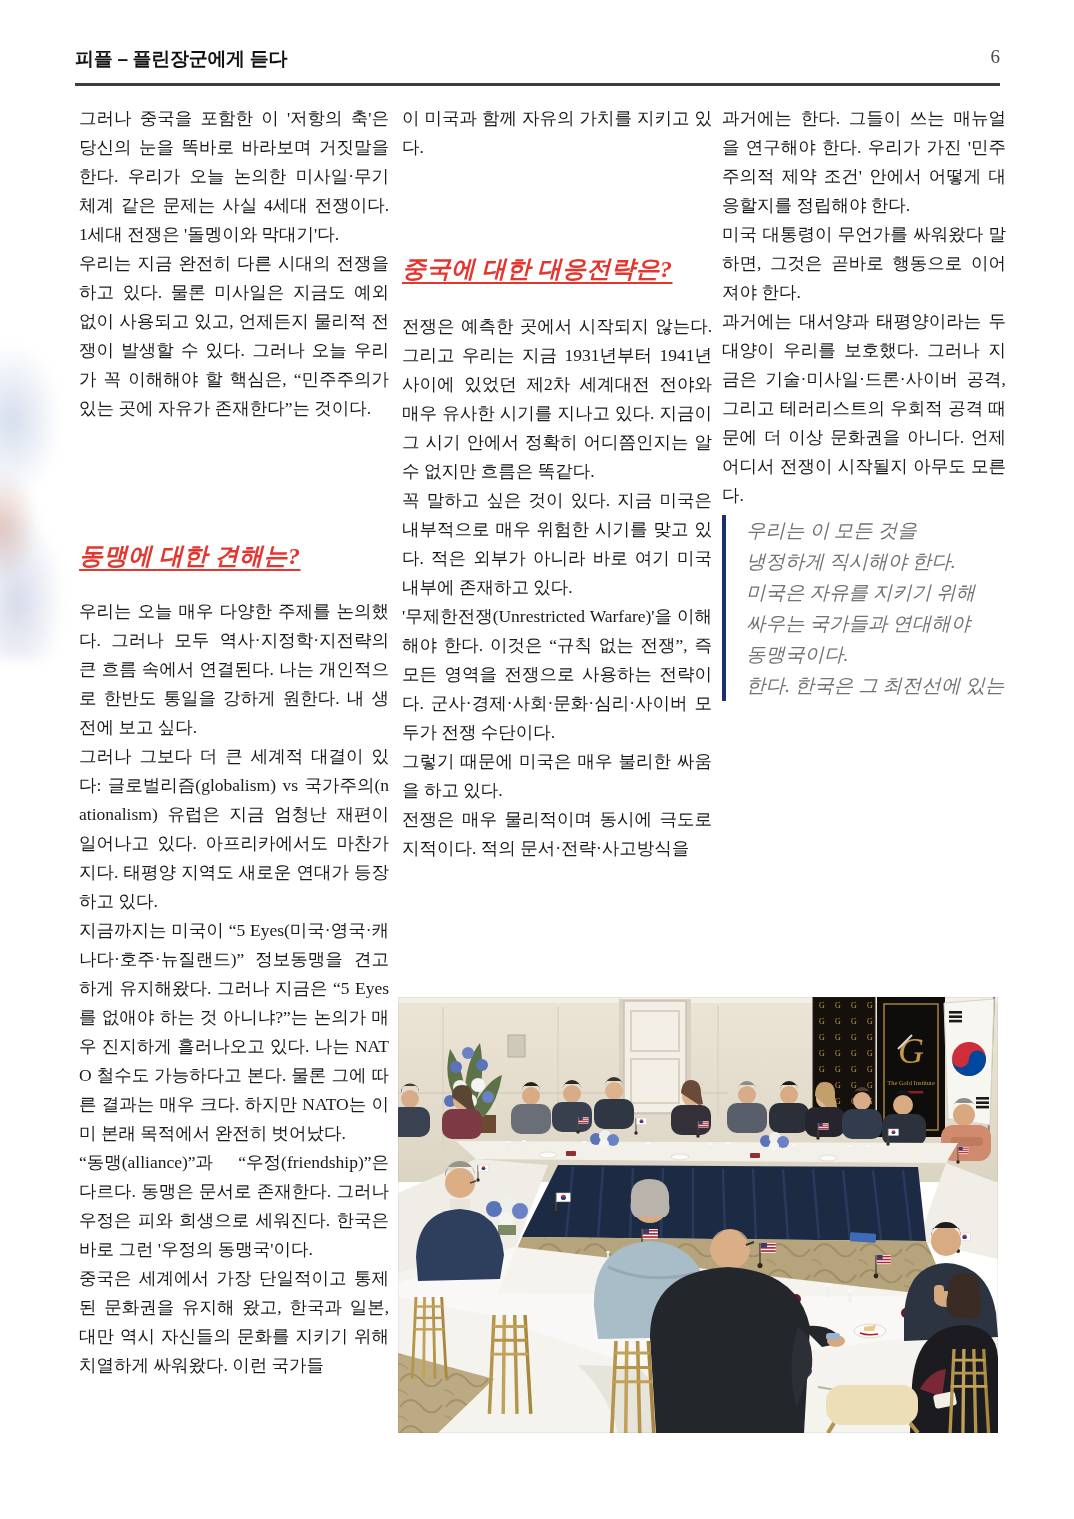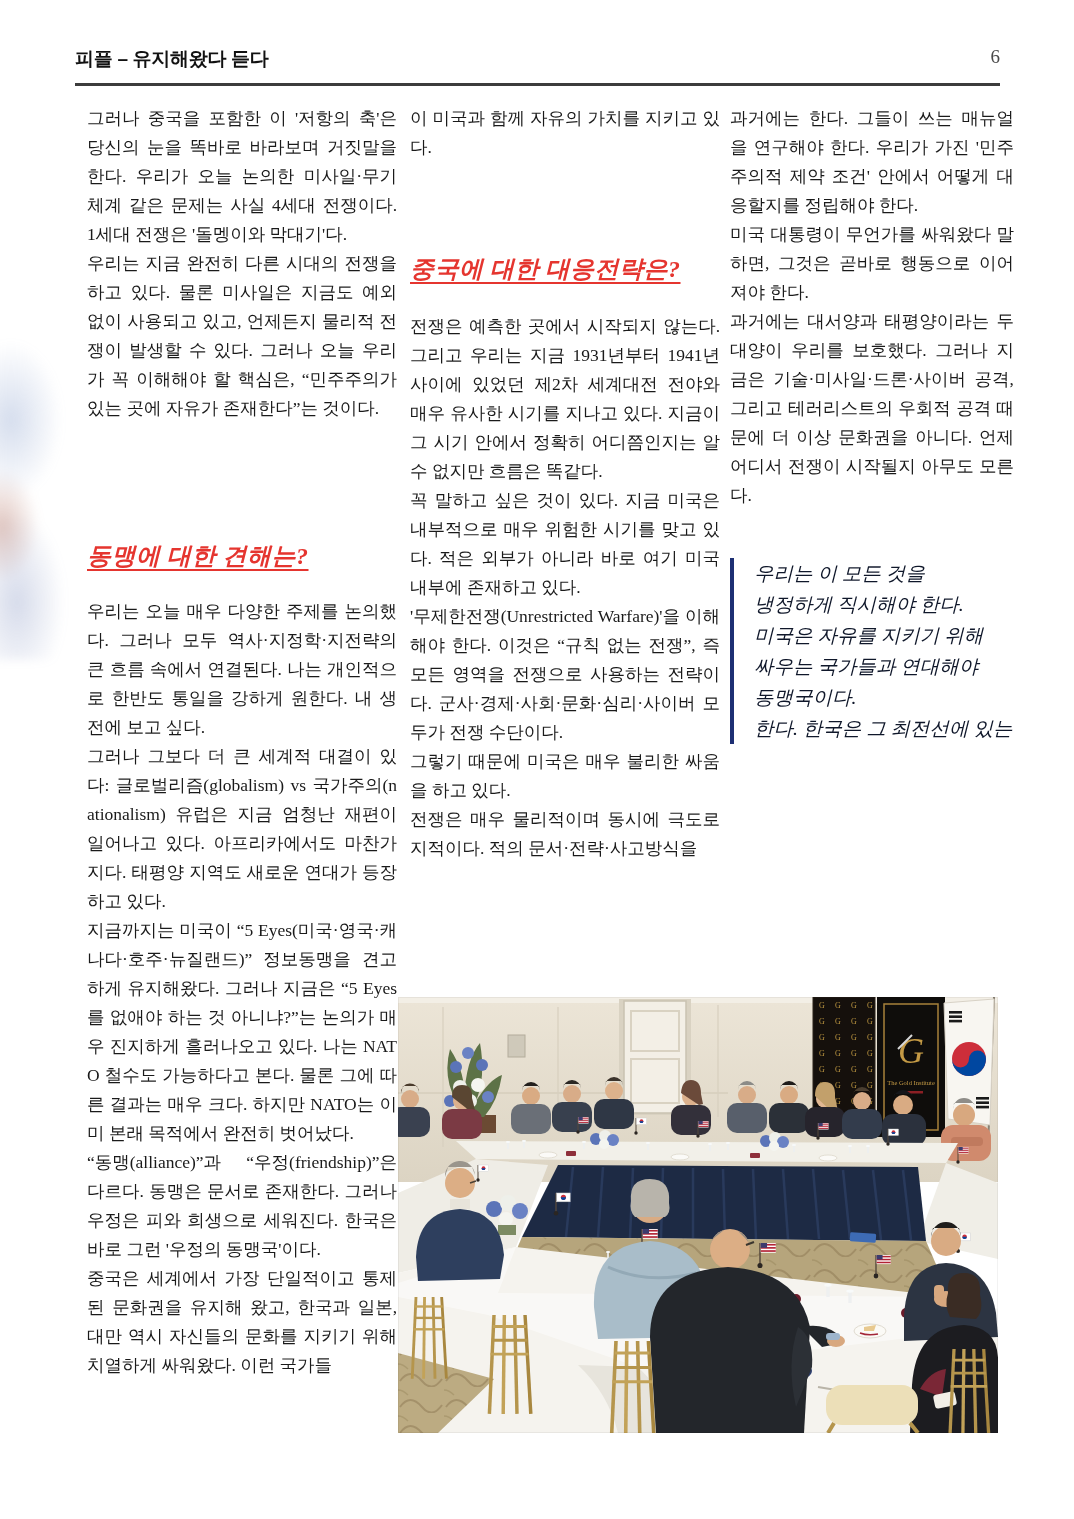--- a/index.html
+++ b/index.html
@@ -27,43 +27,43 @@
       radial-gradient(ellipse 60% 35% at 30% 25%, rgba(125,150,200,0.32), transparent 70%),
       radial-gradient(ellipse 45% 25% at 22% 58%, rgba(155,70,50,0.30), transparent 70%),
       radial-gradient(ellipse 55% 40% at 35% 82%, rgba(95,115,175,0.26), transparent 72%);
     filter:blur(5px);
   }
   
   .col{position:absolute;}
   #col1{left:75px;width:310px;}
   #col2{left:398px;width:310px;}
   #col3{left:718px;width:284px;}
-  .block{position:absolute;left:12px;width:100%;}
+  .block{position:absolute;left:4px;width:100%;}
   .para{
     font-size:17.5px;line-height:29px;text-align:justify;word-break:break-all;
     margin:0;color:#1a1a1a;
   }
   .q-heading{
     color:#e5352f;font-size:24px;font-style:italic;font-weight:600;
     letter-spacing:0.5px;text-decoration:underline;text-underline-offset:5px;
     margin:0;
   }
   .pull-quote{
     border-left:4px solid #1d2f73;padding-left:20px;
-    color:#0f172a;font-style:italic;font-size:19.5px;line-height:31px;margin-top:43px;
+    color:#737373;font-style:italic;font-size:19.5px;line-height:31px;
   }
   .pull-quote span{display:block;}
   
   .photo{position:absolute;left:398px;top:997px;width:600px;height:436px;}
   .photo svg{display:block;}
 </style>
 </head>
 <body>
 
-<div class="hdr-title">피플 – 유지해왔다 듣다</div>
+<div class="hdr-title">피플 – 플린장군에게 듣다</div>
 <div class="hdr-page">6</div>
 <div class="hdr-rule"></div>
 
 <div class="watermark"></div>
 
 <div id="col1" class="col">
   <div class="block" style="top:104px">
     <p class="para">그러나 중국을 포함한 이 '저항의 축'은 당신의 눈을 똑바로 바라보며 거짓말을 한다. 우리가 오늘 논의한 미사일·무기 체계 같은 문제는 사실 4세대 전쟁이다. 1세대 전쟁은 '돌멩이와 막대기'다.</p>
     <p class="para">우리는 지금 완전히 다른 시대의 전쟁을 하고 있다. 물론 미사일은 지금도 예외 없이 사용되고 있고, 언제든지 물리적 전쟁이 발생할 수 있다. 그러나 오늘 우리가 꼭 이해해야 할 핵심은, “민주주의가 있는 곳에 자유가 존재한다”는 것이다.</p>
   </div>

